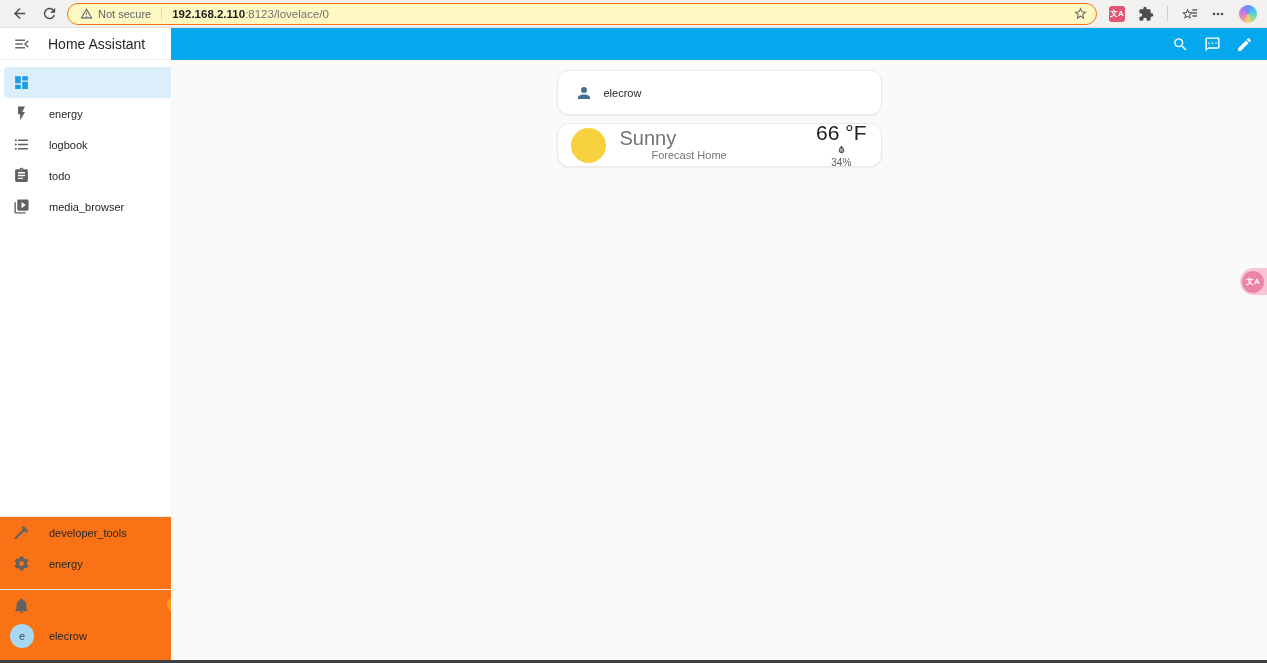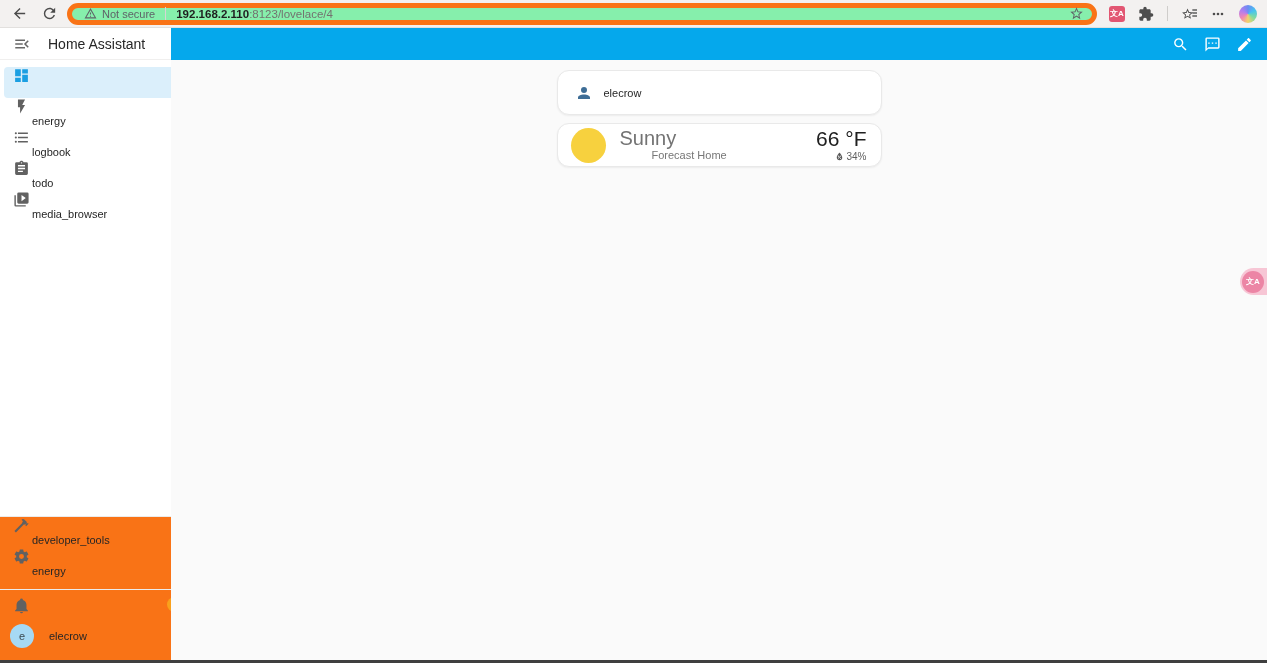--- a/index.html
+++ b/index.html
@@ -5,21 +5,21 @@
   * { margin:0; padding:0; box-sizing:border-box; }
   html,body { width:1267px; height:663px; overflow:hidden; }
   body { font-family:"Liberation Sans","DejaVu Sans",sans-serif; background:#fafafa; position:relative; }
   svg { display:block; }
 
   
   .browser-bar { position:absolute; top:0; left:0; width:1267px; height:28px;
     background:#f3f1f0; border-bottom:1px solid #e2e0de; display:flex; align-items:center; }
   .nav-btns { display:flex; align-items:center; gap:13px; padding:0 9px 0 11px; color:#4b4b4b; }
   .nav-btn { width:17px; height:17px; cursor:pointer; }
-  .address-pill { flex:1; height:22px; background:#86efac; border:5px solid #f97316;
+  .address-pill { flex:1; height:22px; background:#fef9c3; border:1px solid #f97316;
     border-radius:12px; display:flex; align-items:center; padding:0 8px 0 12px; min-width:0; }
   .warn-icon { width:13px; height:13px; color:#5f6368; margin-right:5px; flex:none; }
   .security-label { font-size:11px; color:#5f6368; white-space:nowrap; }
   .pill-divider { width:1px; height:13px; background:#d7d5d3; margin:0 10px; flex:none; }
   .url { font-size:11.5px; white-space:nowrap; overflow:hidden; }
   .url-host { color:#1f1f1f; font-weight:700; }
   .url-path { color:#73726f; font-weight:400; }
   .pill-spacer { flex:1; }
   .star-icon { width:15px; height:15px; color:#5f6368; flex:none; cursor:pointer; }
   .bar-right { display:flex; align-items:center; gap:13px; padding:0 10px 0 12px; }
@@ -31,22 +31,22 @@
     background:conic-gradient(#6b8df2,#46c3f0,#7edba2,#f4d36a,#ef86b5,#b07df0,#6b8df2); }
 
   
   .sidebar { position:absolute; left:0; top:28px; width:204px; height:632px;
     background:#ffffff; border-right:7px solid #ef4444; }
   .sb-header { height:32px; display:flex; align-items:center; padding-left:13px;
     border-bottom:1px solid #f0efee; }
   .menu-toggle { width:18px; height:18px; color:#696969; cursor:pointer; flex:none; }
   .sb-title { margin-left:17px; font-size:14px; font-weight:500; color:#262626; white-space:nowrap; }
   .sb-nav { padding-top:7px; }
-  .sb-item { height:31px; margin:0 4px; border-radius:4px; display:flex; align-items:flex-start;
-    padding-left:9px; cursor:pointer;flex-direction:column; }
+  .sb-item { height:31px; margin:0 4px; border-radius:4px; display:flex; align-items:center;
+    padding-left:9px; cursor:pointer; }
   .sb-item.active { background:var(--selected-bg,#dbeffb); }
   .sb-icon { width:17px; height:17px; color:#616161; flex:none; }
   .sb-item.active .sb-icon { color:var(--accent,#1b9fe2); }
   .sb-label { margin-left:19px; font-size:11px; font-weight:500; color:#262626; white-space:nowrap; }
   .sb-bottom { position:absolute; left:0; bottom:0; width:100%; padding-bottom:8px; background:#f97316; }
   .sb-divider { border-top:1px solid #ebebeb; margin:0; }
   .sb-gap { height:10px; }
   .bell-row { height:30px; display:flex; align-items:center; padding:0 15px 0 13px; cursor:pointer; position:relative; }
   .badge { position:absolute; right:15px; top:7px; width:15px; height:15px; border-radius:50%;
     background:var(--badge,#f9a11c); color:#fff; font-size:9px; font-weight:700;
@@ -68,21 +68,21 @@
   .person-icon { width:18px; height:18px; color:var(--person-icon,#3e6d96); flex:none; }
   .person-name { margin-left:11px; font-size:11px; color:#262626; }
   .weather-card { height:44px; display:flex; align-items:center; padding:0 14px 0 13px; }
   .sun { width:35px; height:35px; border-radius:50%; background:var(--sun,#f7d13e); flex:none; }
   .weather-left { margin-left:14px; }
   .weather-cond { font-size:20px; color:#737373; line-height:21px; }
   .weather-sub { font-size:11px; color:#777777; line-height:13px;margin-left:32px; }
   .weather-right { margin-left:auto; text-align:right; }
   .weather-temp { font-size:21px; color:#202020; line-height:22px; white-space:nowrap; }
   .weather-hum { display:flex; align-items:center; justify-content:flex-end; gap:1px;
-    font-size:10px; color:#5f5f5f; line-height:13px; }
+    font-size:10px; color:#5f5f5f; line-height:13px;flex-direction:column; }
   .drop-icon { width:11px; height:11px; color:#5a5a5a; }
 
   
   .translate-fab { position:absolute; right:0; top:268px; width:27px; height:27px;
     background:#f7c6d5; border-radius:14px 0 0 14px; display:flex; align-items:center;
     padding-left:2px; cursor:pointer; }
   .fab-circle { width:22px; height:22px; border-radius:50%; background:var(--translate-fab,#ec85a5);
     color:#fff; font-size:8px; font-weight:700; display:flex; align-items:center; justify-content:center; }
 
   .bottom-edge { position:absolute; left:0; top:660px; width:1267px; height:3px; background:#3f3f3f; }
@@ -98,21 +98,21 @@
     <svg class="nav-btn" viewBox="0 0 24 24" fill="currentColor">
         <path d="M17.65,6.35C16.2,4.9 14.21,4 12,4A8,8 0 0,0 4,12A8,8 0 0,0 12,20C15.73,20 18.84,17.45 19.73,14H17.65C16.83,16.33 14.61,18 12,18A6,6 0 0,1 6,12A6,6 0 0,1 12,6C13.66,6 15.14,6.69 16.22,7.78L13,11H20V4L17.65,6.35Z"></path>
       </svg>
   </div>
   <div class="address-pill">
     <svg class="warn-icon" viewBox="0 0 24 24" fill="currentColor" fill-rule="evenodd">
         <path d="M12,2L1,21H23L12,2M12,5.99L19.53,19H4.47L12,5.99M11,10V14H13V10H11M11,16V18H13V16H11Z"></path>
       </svg>
     <span class="security-label">Not secure</span>
     <span class="pill-divider"></span>
-    <span class="url"><span class="url-host">192.168.2.110</span><span class="url-path">:8123/lovelace/4</span></span>
+    <span class="url"><span class="url-host">192.168.2.110</span><span class="url-path">:8123/lovelace/0</span></span>
     <span class="pill-spacer"></span>
     <svg class="star-icon" viewBox="0 0 24 24" fill="currentColor">
         <path d="M12,15.39L8.24,17.66L9.23,13.38L5.91,10.5L10.29,10.13L12,6.09L13.71,10.13L18.09,10.5L14.77,13.38L15.76,17.66M22,9.24L14.81,8.63L12,2L9.19,8.63L2,9.24L7.45,13.97L5.82,21L12,17.27L18.18,21L16.54,13.97L22,9.24Z"></path>
       </svg>
   </div>
   <div class="bar-right">
     <span class="ext-translate">文A</span>
     <svg class="bar-icon" viewBox="0 0 24 24" fill="currentColor">
         <path d="M20.5,11H19V7C19,5.89 18.1,5 17,5H13V3.5A2.5,2.5 0 0,0 10.5,1A2.5,2.5 0 0,0 8,3.5V5H4C2.89,5 2,5.89 2,7V10.8H3.5C5,10.8 6.2,12 6.2,13.5C6.2,15 5,16.2 3.5,16.2H2V20C2,21.11 2.89,22 4,22H7.8V20.5C7.8,19 9,17.8 10.5,17.8C12,17.8 13.2,19 13.2,20.5V22H17C18.1,22 19,21.11 19,20V16H20.5A2.5,2.5 0 0,0 23,13.5A2.5,2.5 0 0,0 20.5,11Z"></path>
       </svg>

